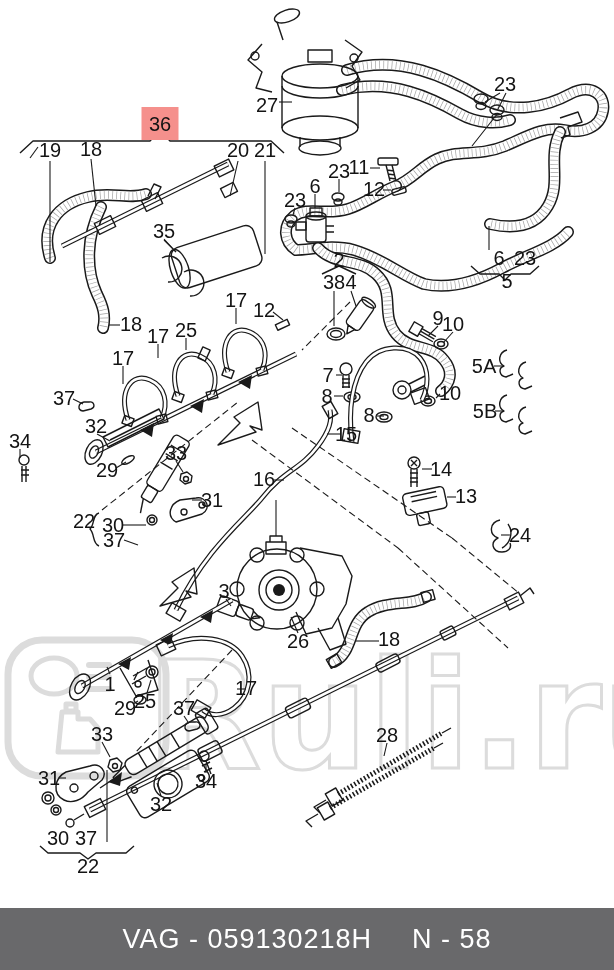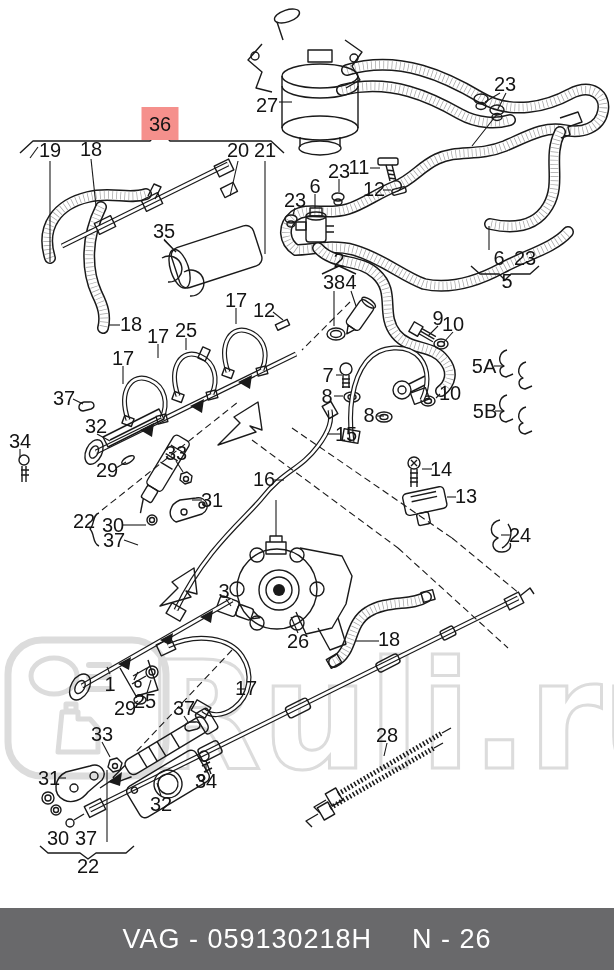--- a/index.html
+++ b/index.html
@@ -474,15 +474,15 @@
           <text x="161" y="811" class="lbl">32</text>
           <text x="58" y="845" class="lbl">30</text>
           <text x="86" y="845" class="lbl">37</text>
           <text x="88" y="873" class="lbl">22</text>
         </g>
   </svg>
   </div>
 
   <div class="footer" style="background: rgb(105, 105, 107); color: rgb(255, 255, 255); margin-top: 20px;">
     <span>VAG - 059130218H</span>
-    <span>N - 26</span>
+    <span>N - 58</span>
   </div>
 </div>
 
 </body></html>

